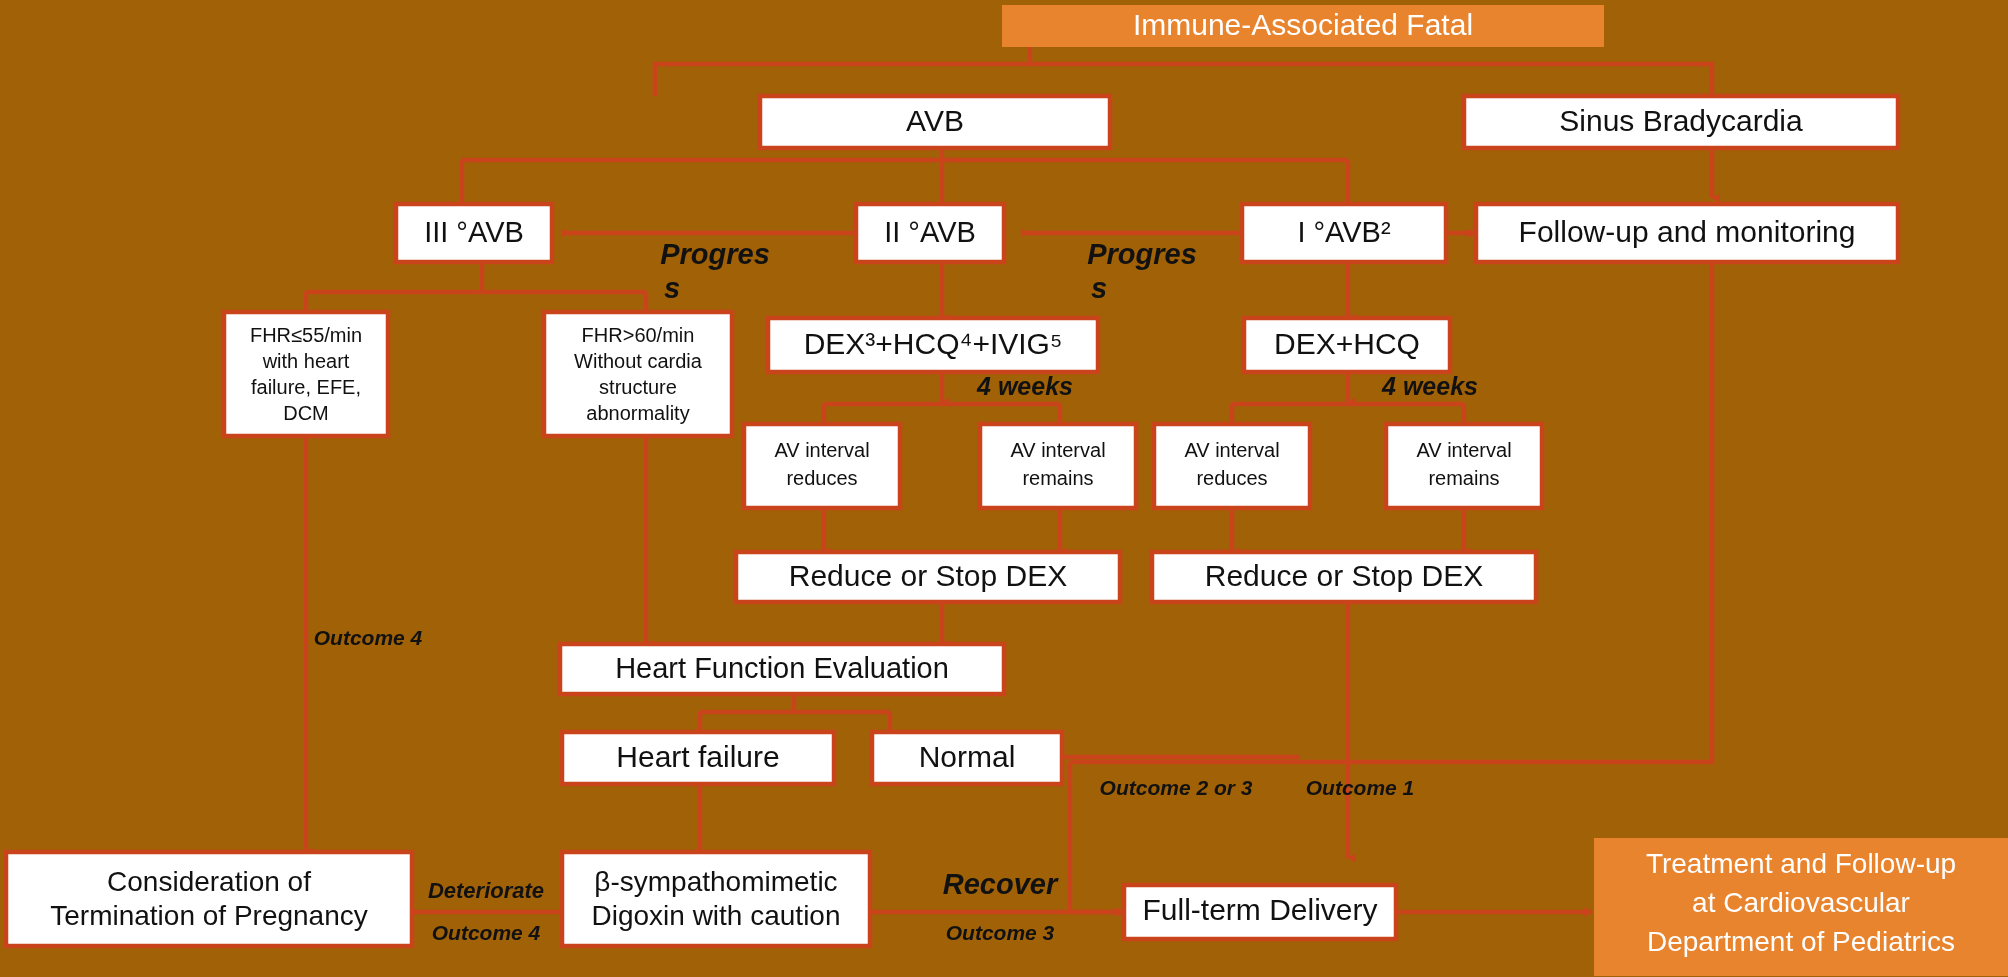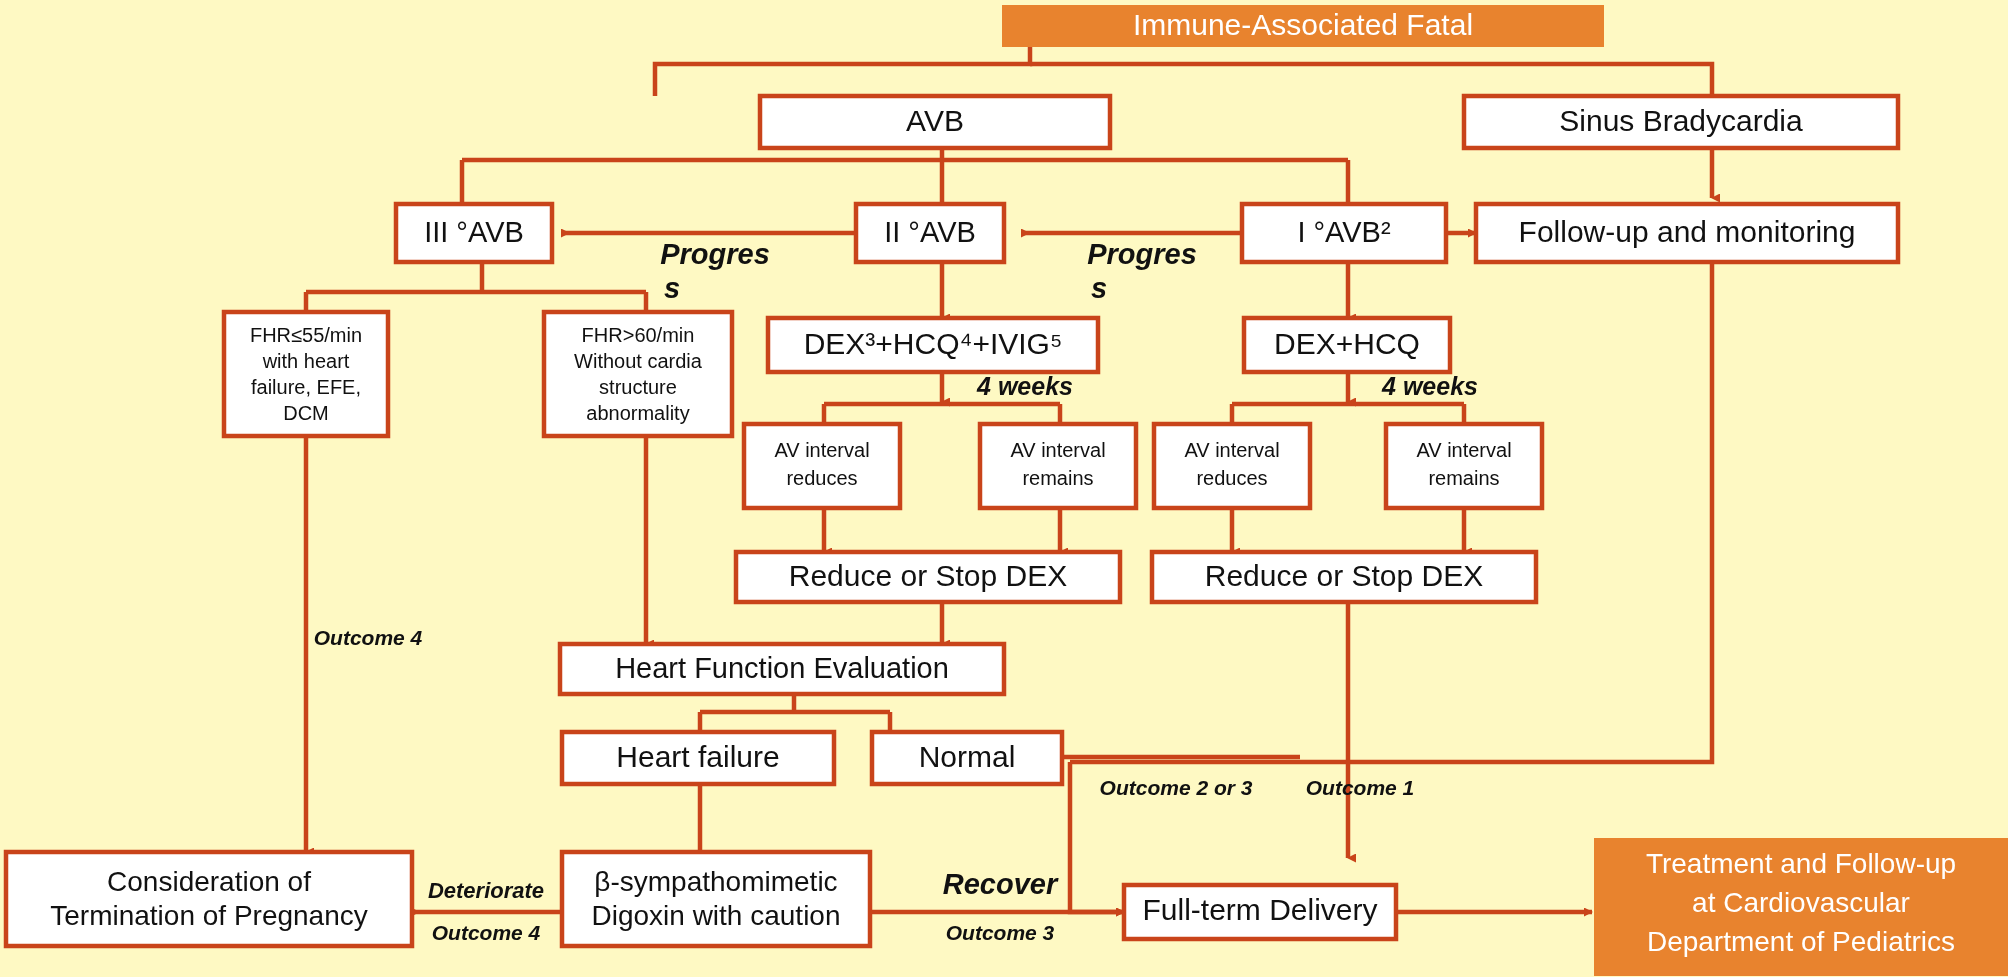--- a/index.html
+++ b/index.html
@@ -10,21 +10,21 @@
   body {
     width: 2008px;
     height: 977px;
     font-family: "Liberation Sans", sans-serif;
     overflow: hidden;
   }
   #chart-root {
     position: relative;
     width: 2008px;
     height: 977px;
-    background: #fef9c3;
+    background: #a16207;
   }
   svg.flow {
     position: absolute;
     top: 0; left: 0;
     width: 2008px;
     height: 977px;
   }
   .node-rect {
     fill: #ffffff;
     stroke: #C9441A;

